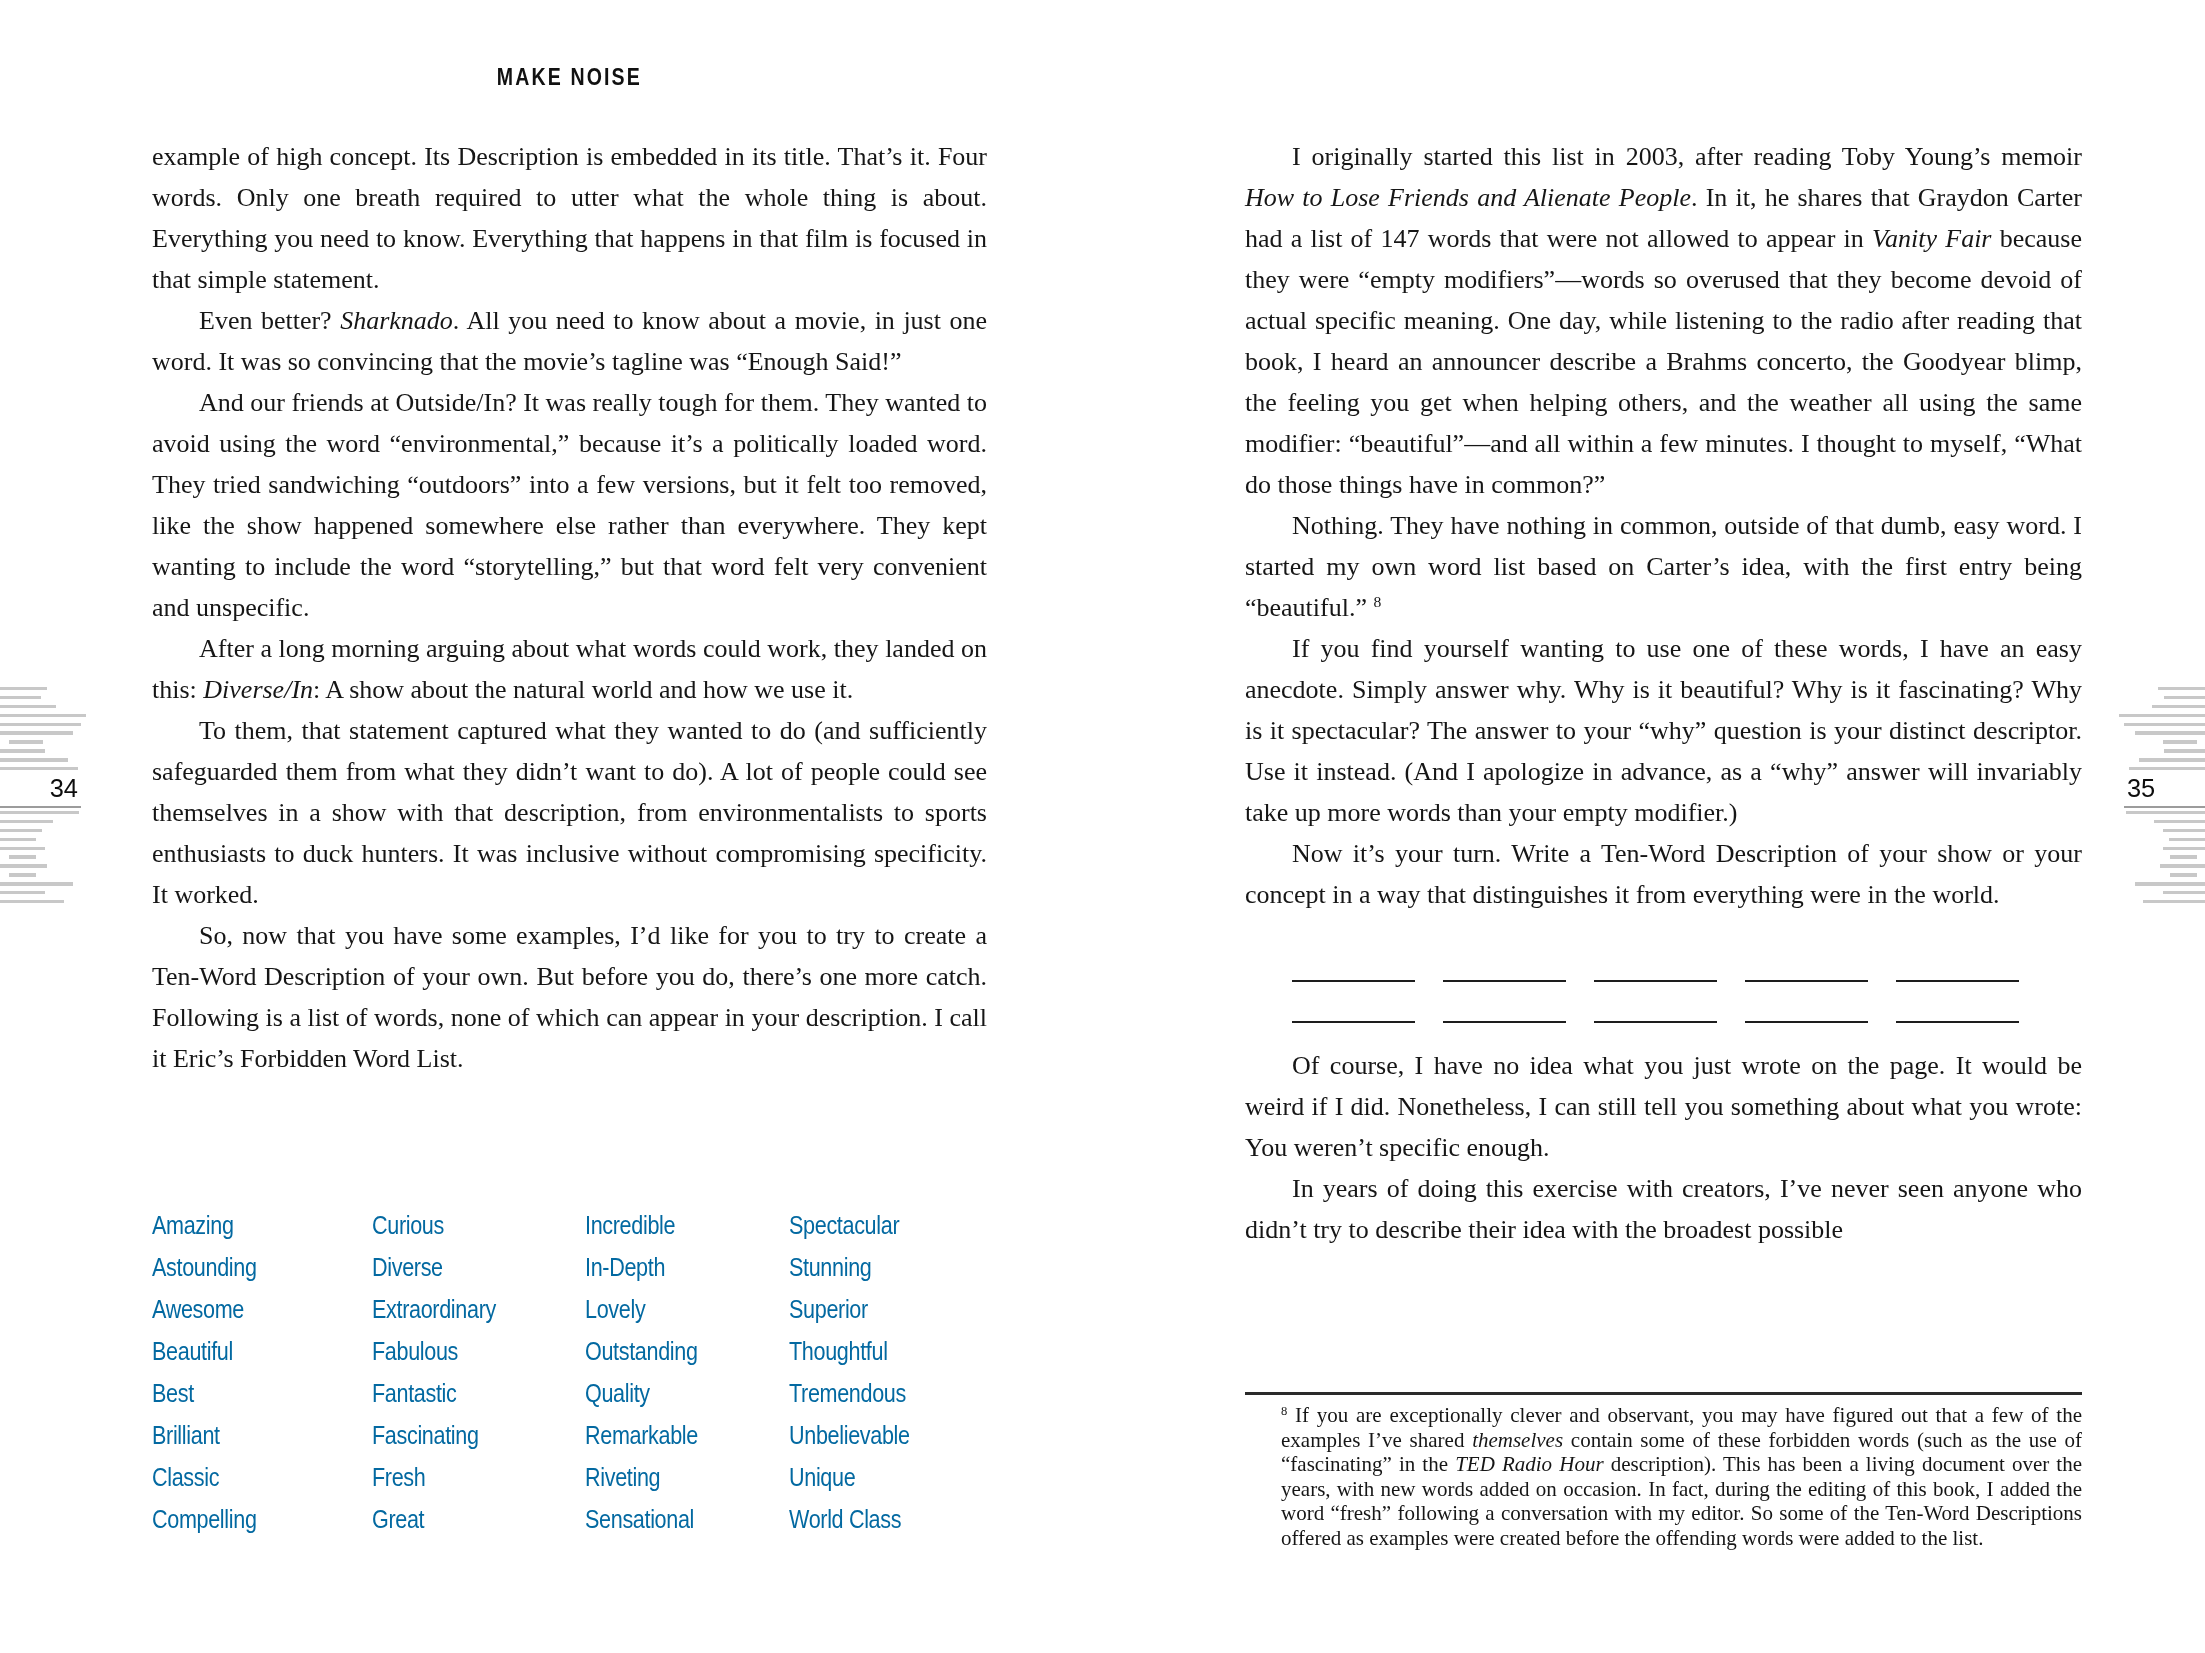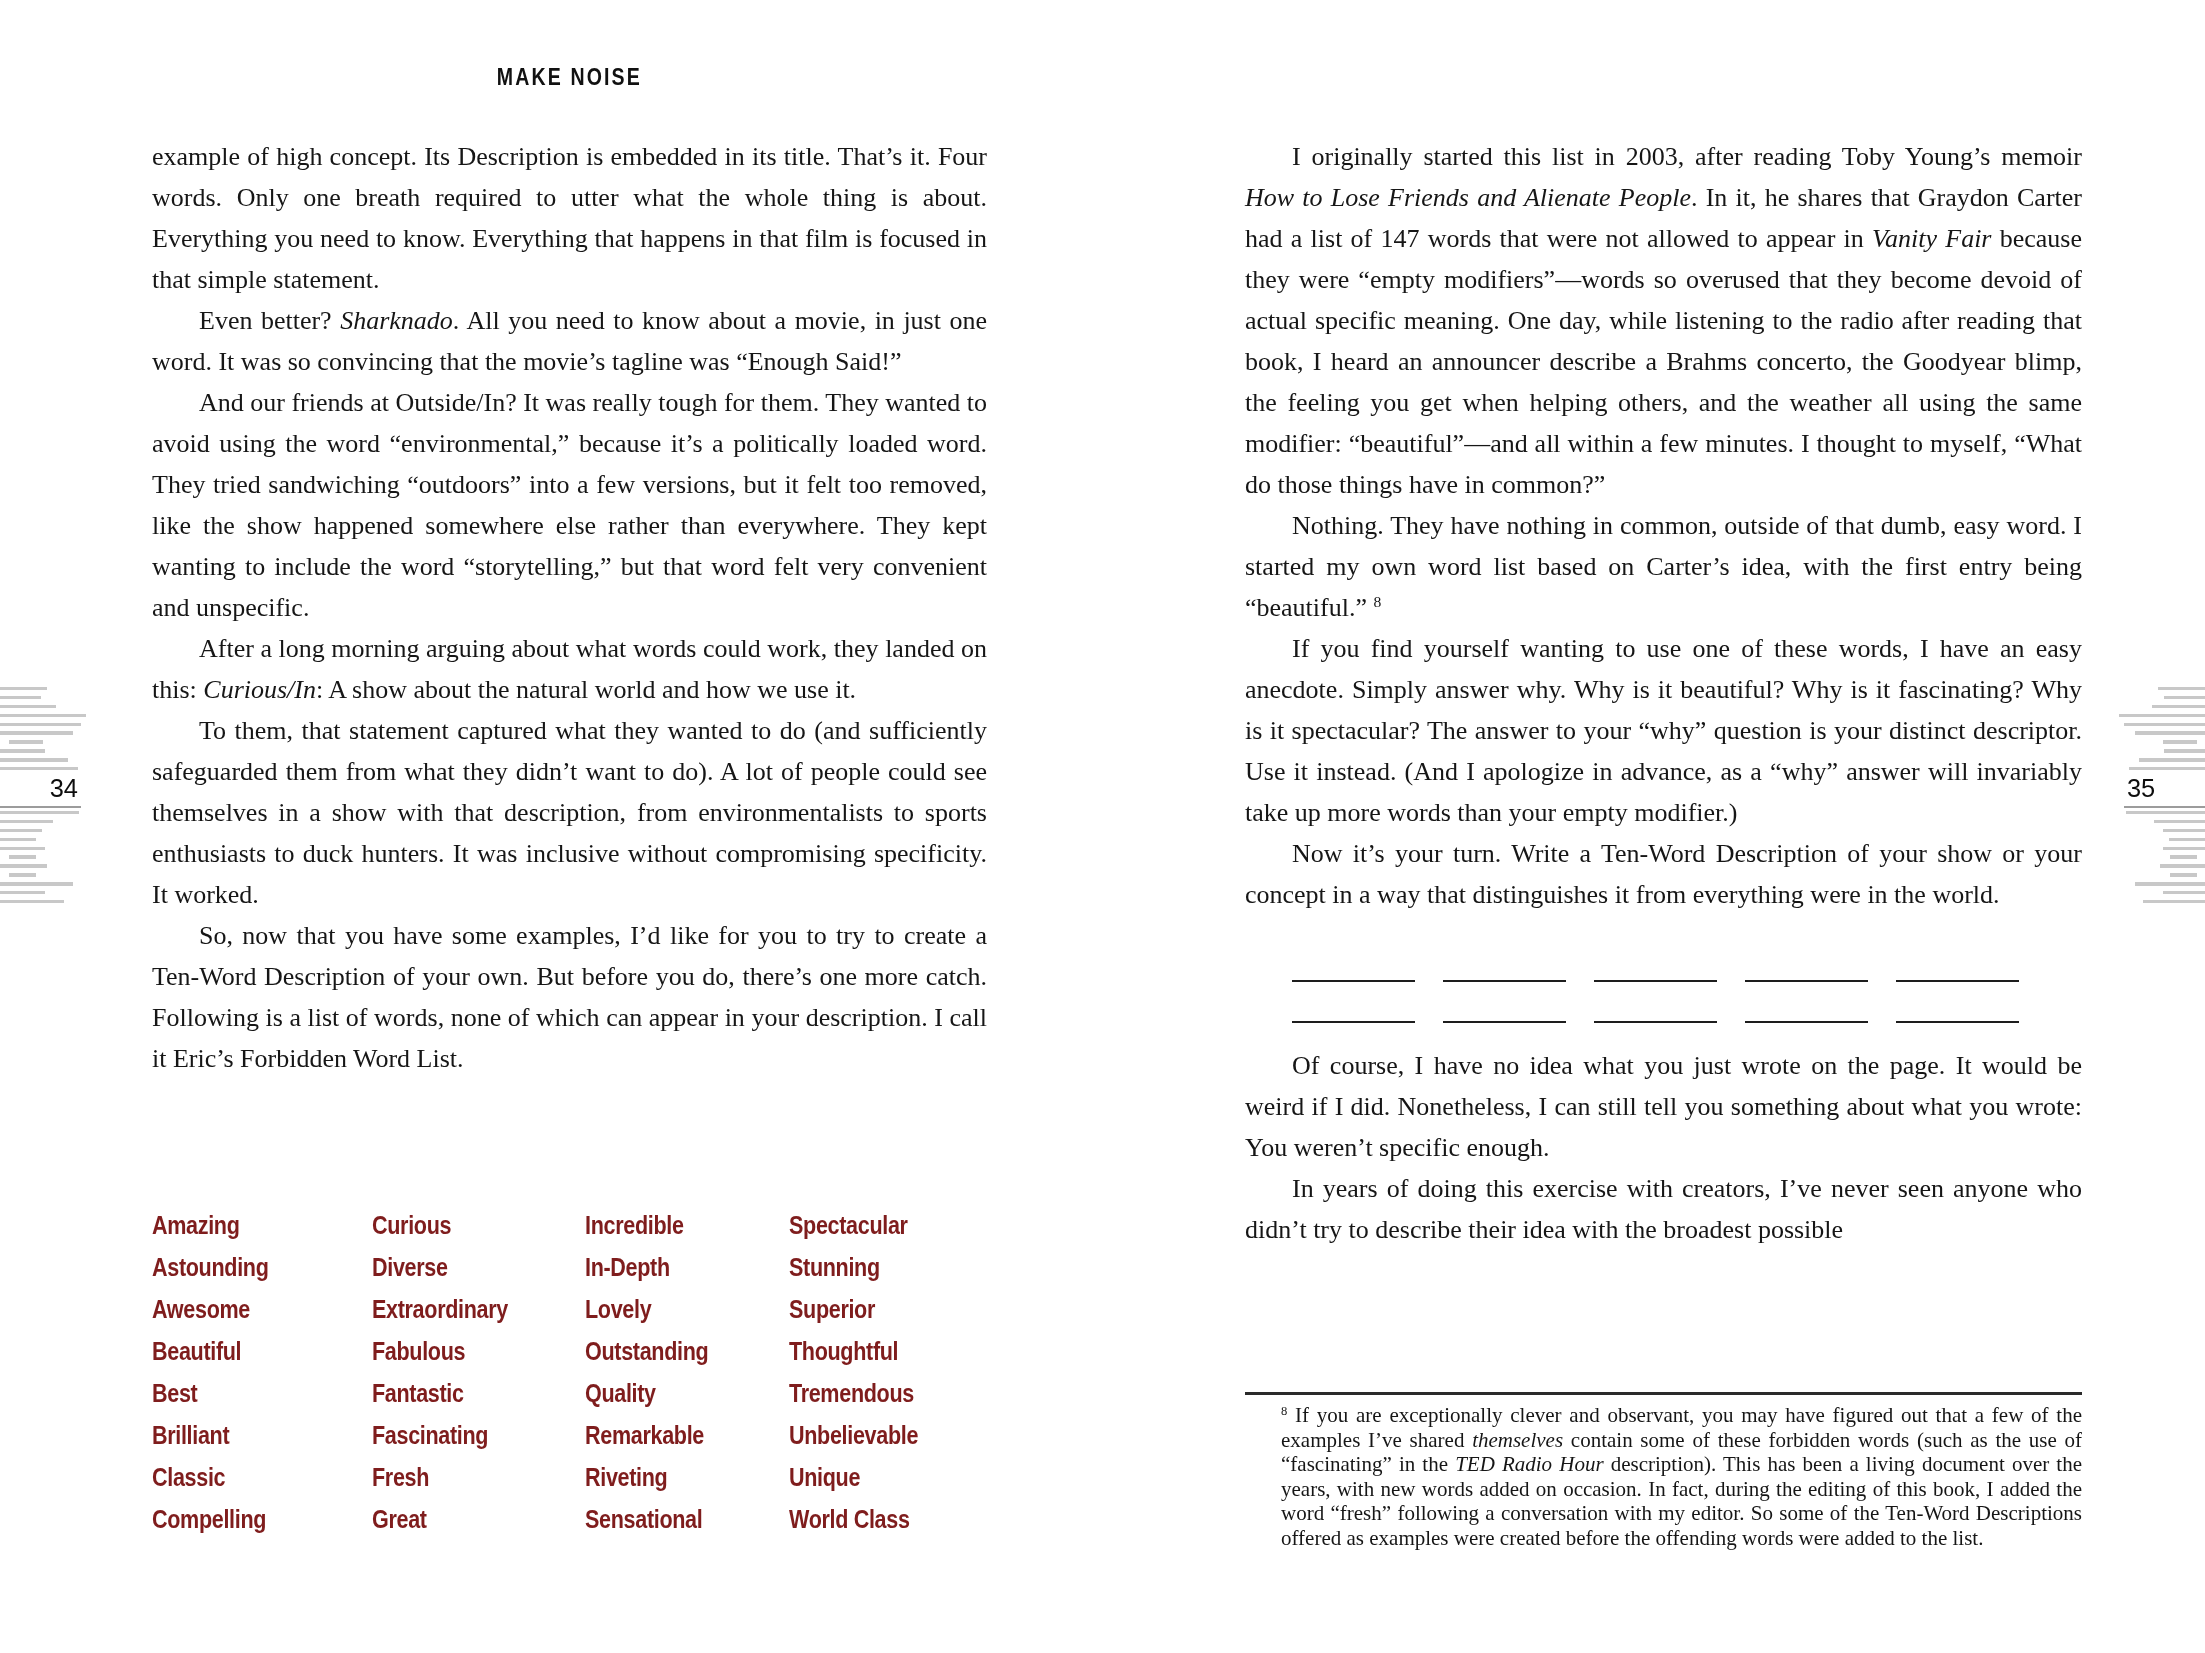--- a/index.html
+++ b/index.html
@@ -25,22 +25,22 @@
     font-size:26px;line-height:41px;text-align:justify;
   }
   p.bodyp{margin:0;padding:0;}
   p.bodyp.ind{text-indent:47px;}
   .it{font-style:italic;}
   .sup{font-size:0.6em;position:relative;top:-0.55em;line-height:0;}
 
   
   #word-list{
     position:absolute;top:1204px;left:0;width:835px;display:flex;
-    font-family:"Liberation Sans", sans-serif;font-weight:bold;
-    font-size:25.4px;letter-spacing:-0.4px;color:#7f1d1d;
+    font-family:"Liberation Sans", sans-serif;font-weight:normal;
+    font-size:25.4px;letter-spacing:-0.4px;color:#0369a1;
   }
   .wcol{flex:0 0 auto;}
   .wcol:nth-child(1){width:220px;}
   .wcol:nth-child(2){width:213px;}
   .wcol:nth-child(3){width:204px;}
   .wcol:nth-child(4){width:auto;}
   .witem{height:42px;line-height:42px;white-space:nowrap;}
   .witem .squeeze{display:inline-block;transform:scaleX(0.85);transform-origin:left center;}
 
   
@@ -80,21 +80,21 @@
 <body>
 
 <section class="page-col" id="left-col">
   <header class="running-head">
     <span class="squeeze">MAKE NOISE</span>
   </header>
   <div class="bodytext" id="left-body">
       <p class="bodyp"><span>example of high concept. Its Description is embedded in its title. That’s it. Four words. Only one breath required to utter what the whole thing is about. Everything you need to know. Everything that happens in that film is focused in that simple statement.</span></p>
       <p class="bodyp ind"><span>Even better? </span><span class="it">Sharknado</span><span>. All you need to know about a movie, in just one word. It was so convincing that the movie’s tagline was “Enough Said!”</span></p>
       <p class="bodyp ind"><span>And our friends at Outside/In? It was really tough for them. They wanted to avoid using the word “environmental,” because it’s a politically loaded word. They tried sandwiching “outdoors” into a few versions, but it felt too removed, like the show happened somewhere else rather than everywhere. They kept wanting to include the word “storytelling,” but that word felt very convenient and unspecific.</span></p>
-      <p class="bodyp ind"><span>After a long morning arguing about what words could work, they landed on this: </span><span class="it">Curious/In</span><span>: A show about the natural world and how we use it.</span></p>
+      <p class="bodyp ind"><span>After a long morning arguing about what words could work, they landed on this: </span><span class="it">Diverse/In</span><span>: A show about the natural world and how we use it.</span></p>
       <p class="bodyp ind"><span>To them, that statement captured what they wanted to do (and sufficiently safeguarded them from what they didn’t want to do). A lot of people could see themselves in a show with that description, from environmentalists to sports enthusiasts to duck hunters. It was inclusive without compromising specificity. It worked.</span></p>
       <p class="bodyp ind"><span>So, now that you have some examples, I’d like for you to try to create a Ten-Word Description of your own. But before you do, there’s one more catch. Following is a list of words, none of which can appear in your description. I call it Eric’s Forbidden Word List.</span></p>
     </div>
   <div id="word-list">
       <div class="wcol">
         <div class="witem"><span class="squeeze">Amazing</span></div>
         <div class="witem"><span class="squeeze">Astounding</span></div>
         <div class="witem"><span class="squeeze">Awesome</span></div>
         <div class="witem"><span class="squeeze">Beautiful</span></div>
         <div class="witem"><span class="squeeze">Best</span></div>

